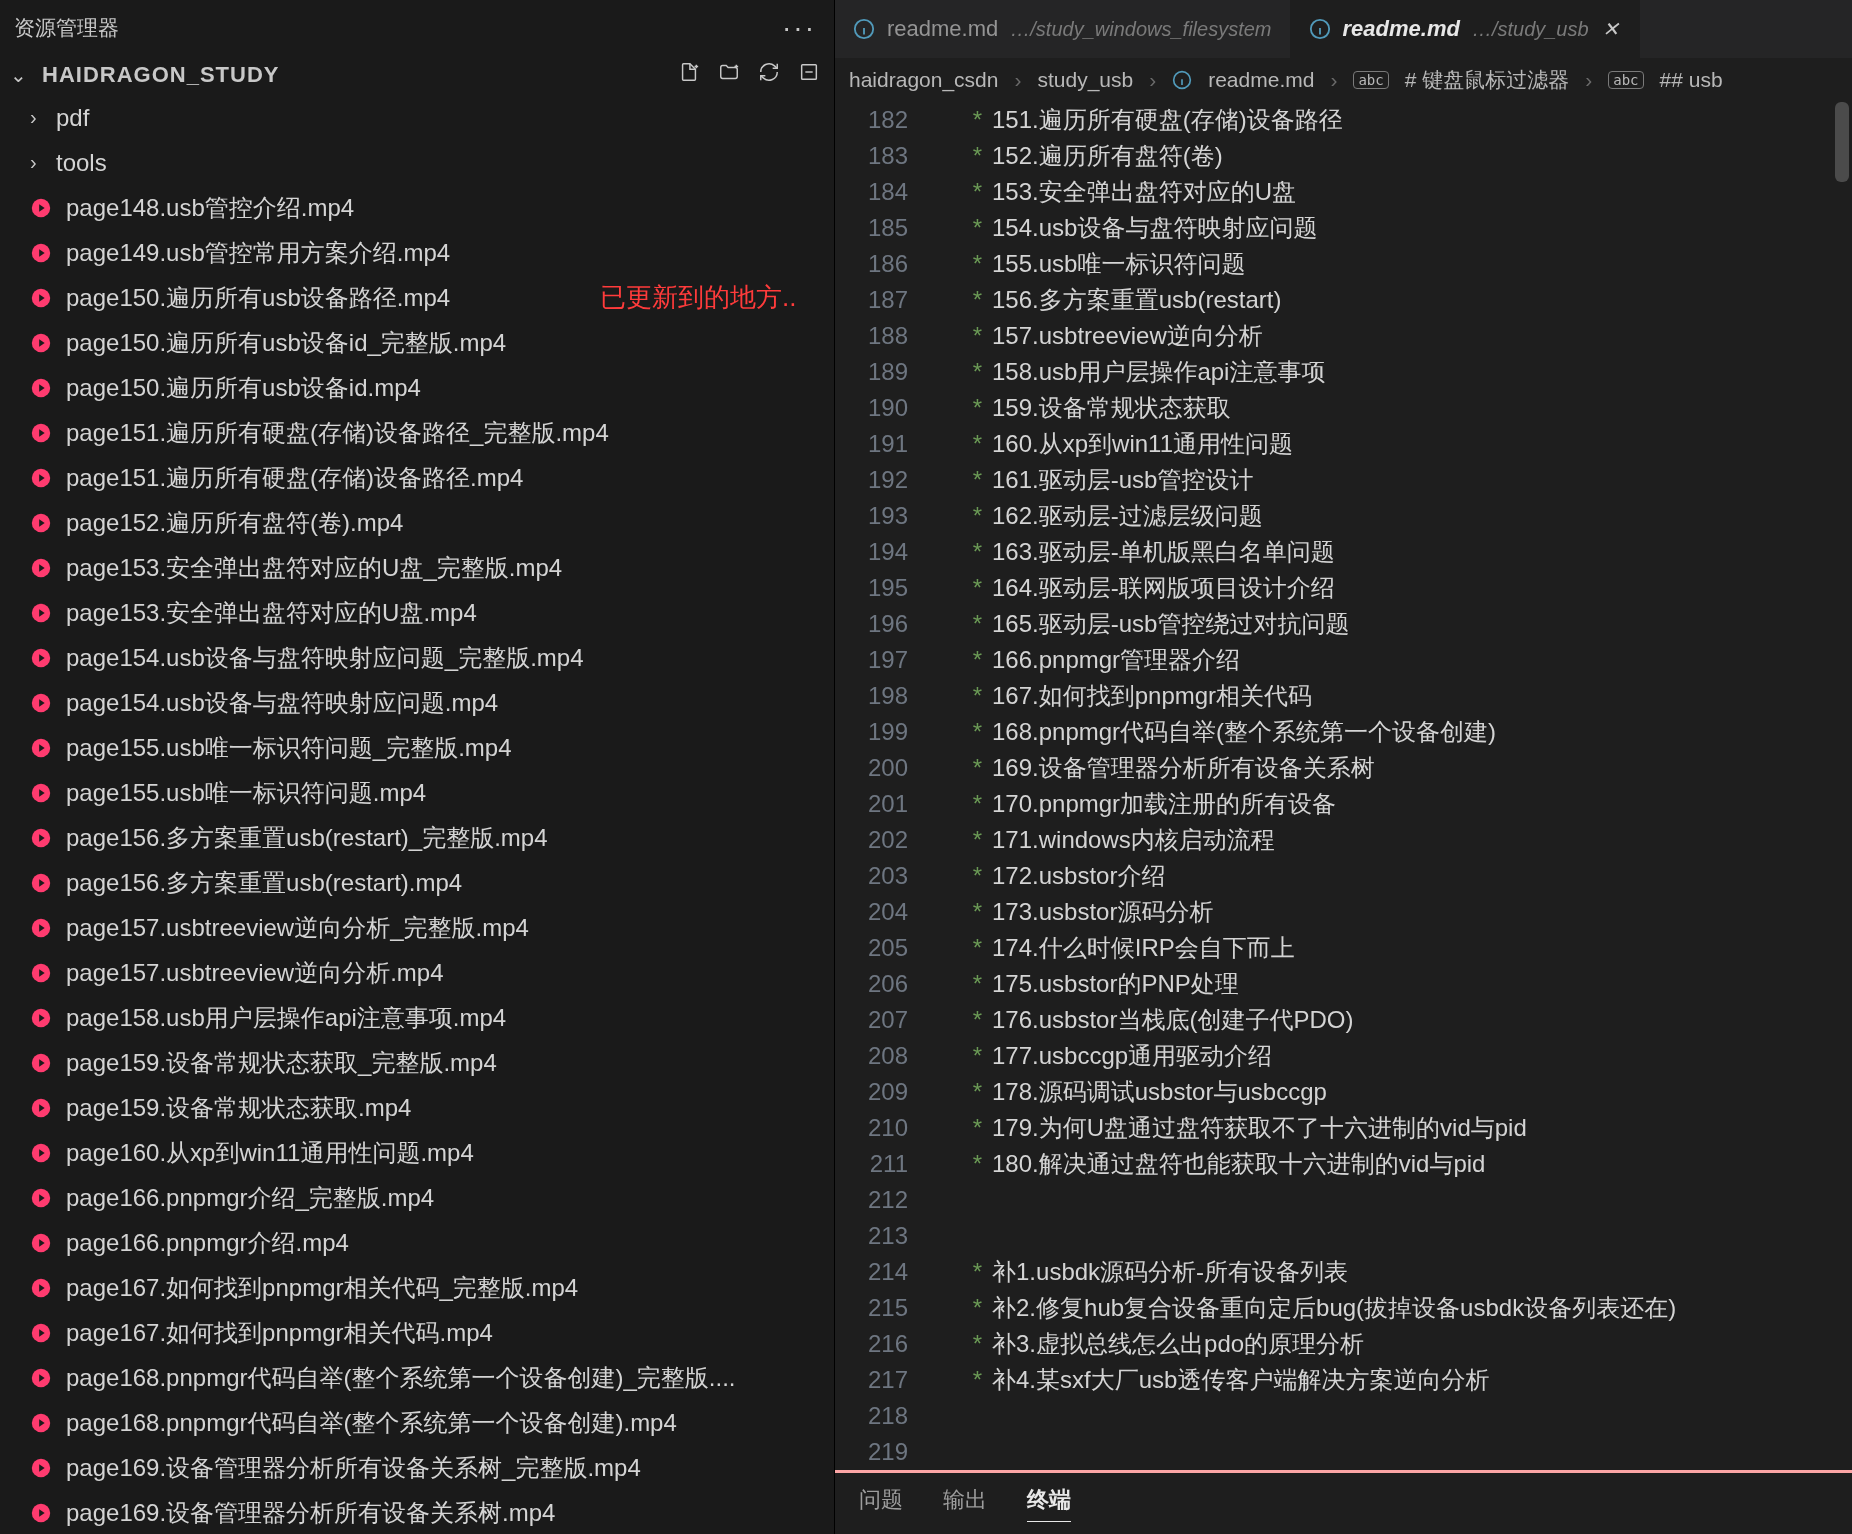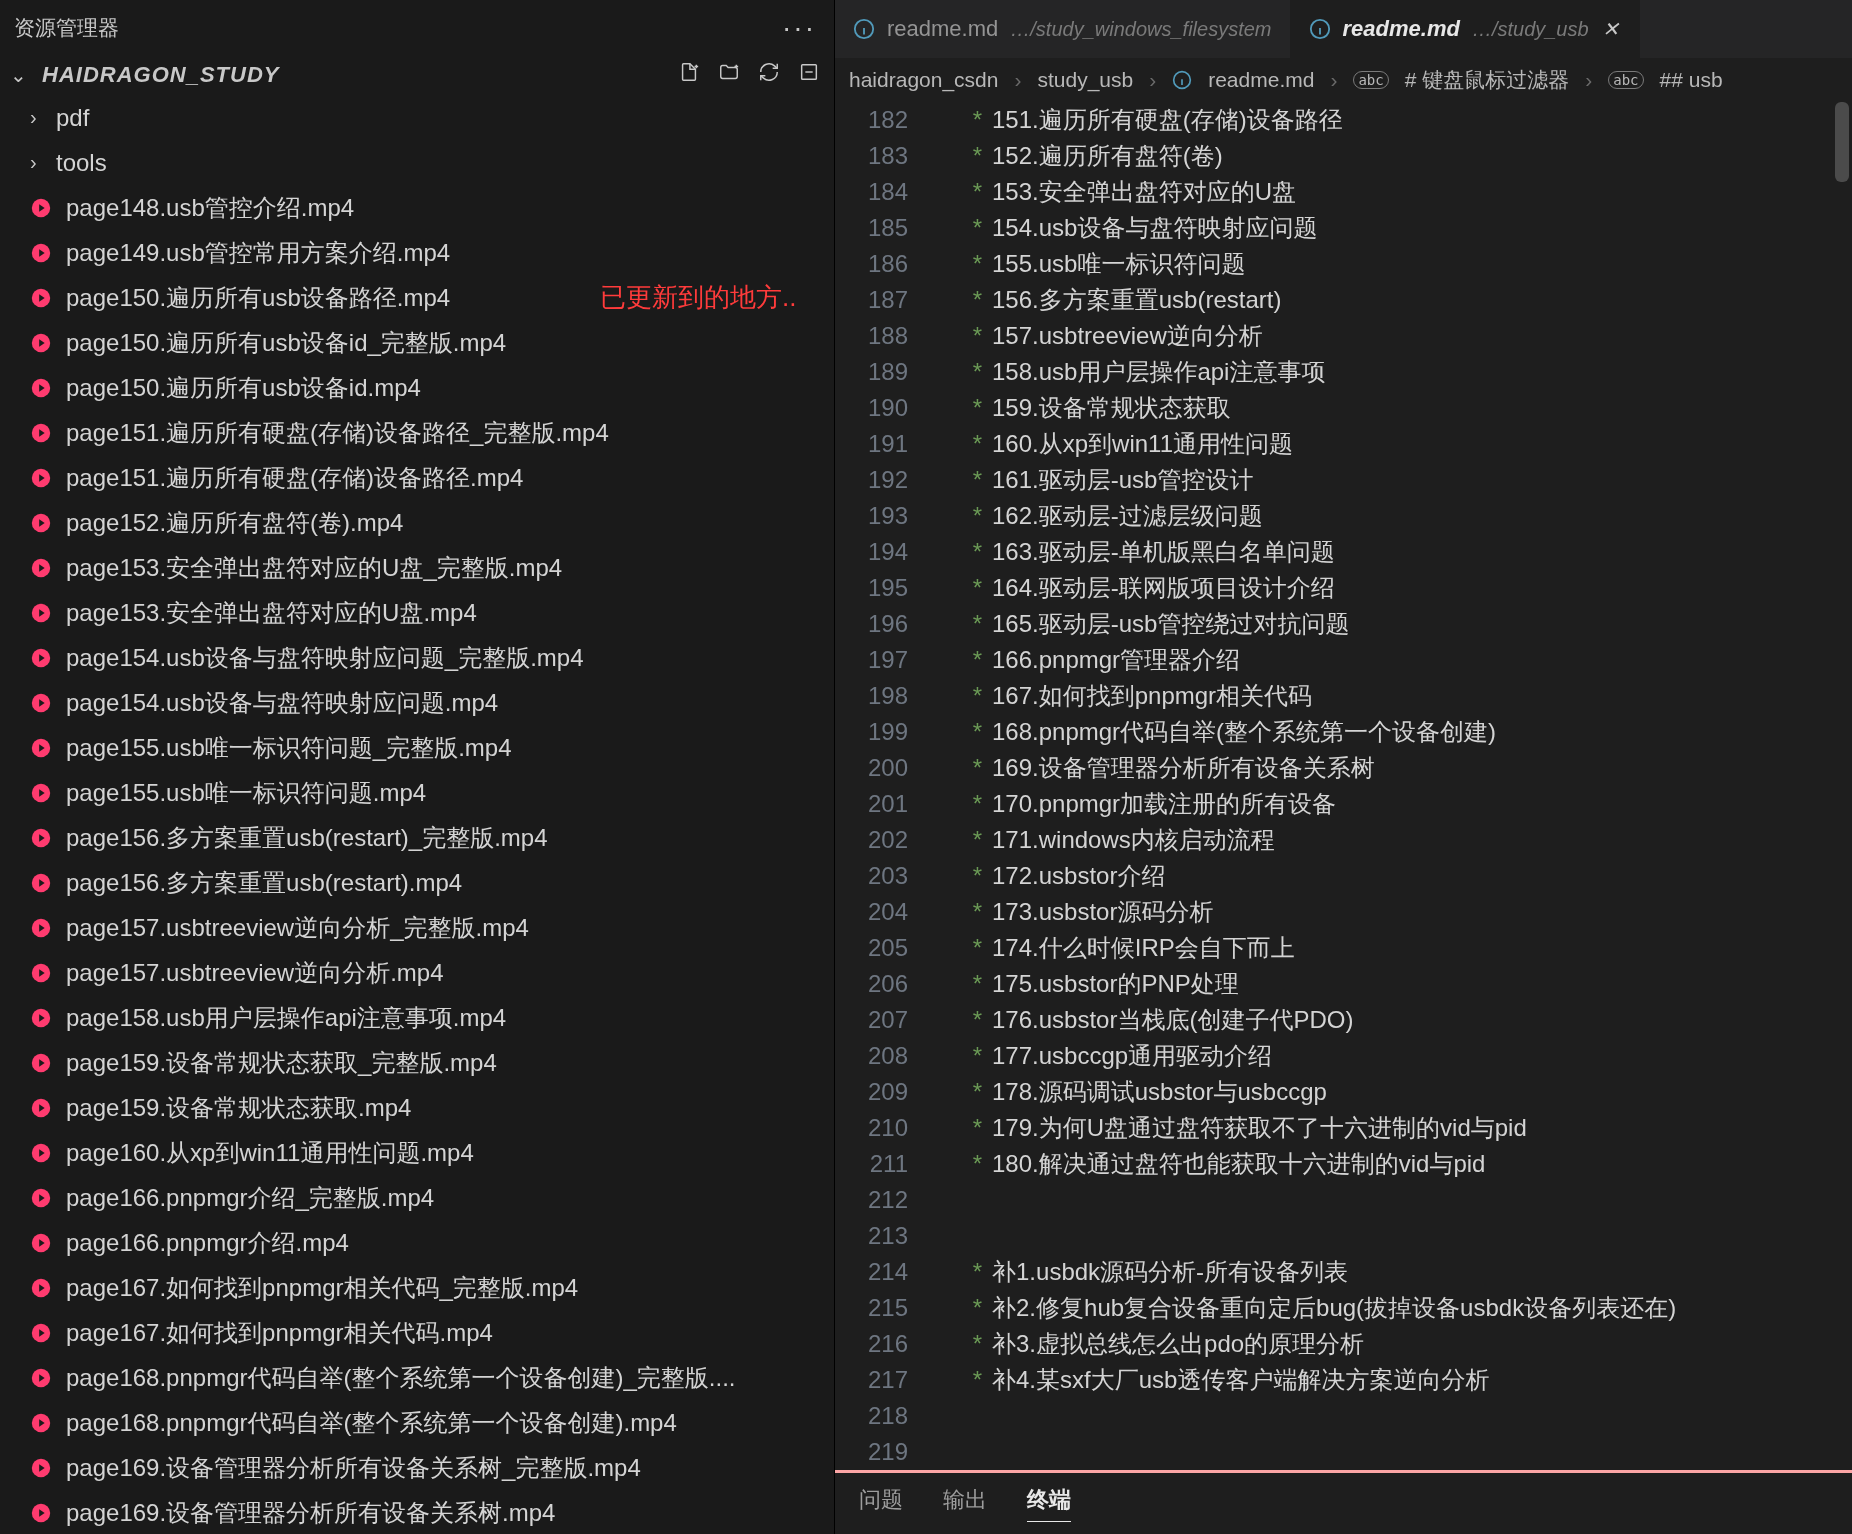--- a/index.html
+++ b/index.html
@@ -3,21 +3,21 @@
 <meta charset="utf-8">
 <style>
   * { margin:0; padding:0; box-sizing:border-box; font-family:"Segoe UI","PingFang SC","Microsoft YaHei",sans-serif; }
   body { background:#1e1e1e; color:#cccccc; width:1852px; height:1534px; overflow:hidden; display:flex; font-size:24px; }
   .sidebar { width:835px; height:100%; background:#1a1a1a; display:flex; flex-direction:column; border-right:1px solid #000; }
   .sb-header { display:flex; align-items:center; justify-content:space-between; padding:10px 18px 10px 14px; height:55px; }
   .sb-title { font-size:21px; color:#c8c8c8; }
   .sb-more { color:#c8c8c8; font-size:28px; letter-spacing:2px; cursor:pointer; }
   .sb-project { display:flex; align-items:center; justify-content:space-between; padding:6px 14px 6px 10px; }
   .sb-project-left { display:flex; align-items:center; gap:6px; }
-  .sb-project-name { font-size:22px; font-weight:700; letter-spacing:1px; color:#c8c8c8;font-style:italic; }
+  .sb-project-name { font-size:22px; font-weight:700; letter-spacing:1px; color:#c8c8c8; }
   .sb-actions { display:flex; align-items:center; gap:18px; color:#c8c8c8; }
   .sb-actions svg { width:22px; height:22px; }
   .tree { flex:1; overflow-y:auto; overflow-x:hidden; font-size:24px; }
   .tree::-webkit-scrollbar{width:14px;} .tree::-webkit-scrollbar-thumb{background:#3a3a3a;border-radius:6px;}
   .tree-row { display:flex; align-items:center; height:45px; padding-left:30px; color:#d4d4d4; white-space:nowrap; cursor:pointer; }
   .chev { width:20px; display:inline-block; color:#c8c8c8; margin-right:6px; font-size:20px; }
   .play-icon { width:22px; height:22px; margin-right:14px; color:#ff3b6f; flex:none; }
   .play-icon svg{display:block;}
   .annot { color:#ff3b3b; font-size:26px; position:absolute; left:600px; top:280px; white-space:nowrap; }
   .main { flex:1; display:flex; flex-direction:column; background:#1e1e1e; min-width:0; }
@@ -36,21 +36,21 @@
   .gutter { width:95px; text-align:right; padding-right:22px; color:#6e7681; user-select:none; }
   .code { flex:1; color:#d4d4d4; white-space:pre; overflow:hidden;}
   .line { height:36px; line-height:36px; }
   .star { color:#6a9955; margin-right:10px; }
   .ed-scroll{ position:absolute; right:3px; top:0; width:14px; height:80px; background:#4b4b4b; border-radius:6px;}
   .bottom-tabs { display:flex; gap:40px; padding:12px 24px; font-size:22px; color:#9d9d9d; border-top:3px solid #fca5a5; background:#1e1e1e;}
   .bottom-tabs .bt{padding-bottom:6px;cursor:pointer;}
   .bottom-tabs .bt.active{color:#e8e8e8; border-bottom:1px solid #e8e8e8;font-weight:bold;}
   .rel{position:relative;}
   .chevdown{display:inline-block;transform:rotate(0);}
-  .hdg-box{border:1px solid #7a7a7a;border-radius:9px;font-size:14px;padding:0 4px;color:#b8b8b8;font-family:monospace;}
+  .hdg-box{border:1px solid #7a7a7a;border-radius:4px;font-size:14px;padding:0 4px;color:#b8b8b8;font-family:monospace;}
 </style>
 </head>
 <body>
 
 <div class="sidebar rel">
   <div class="sb-header">
     <span class="sb-title">资源管理器</span>
     <span class="sb-more">···</span>
   </div>
   <div class="sb-project">

